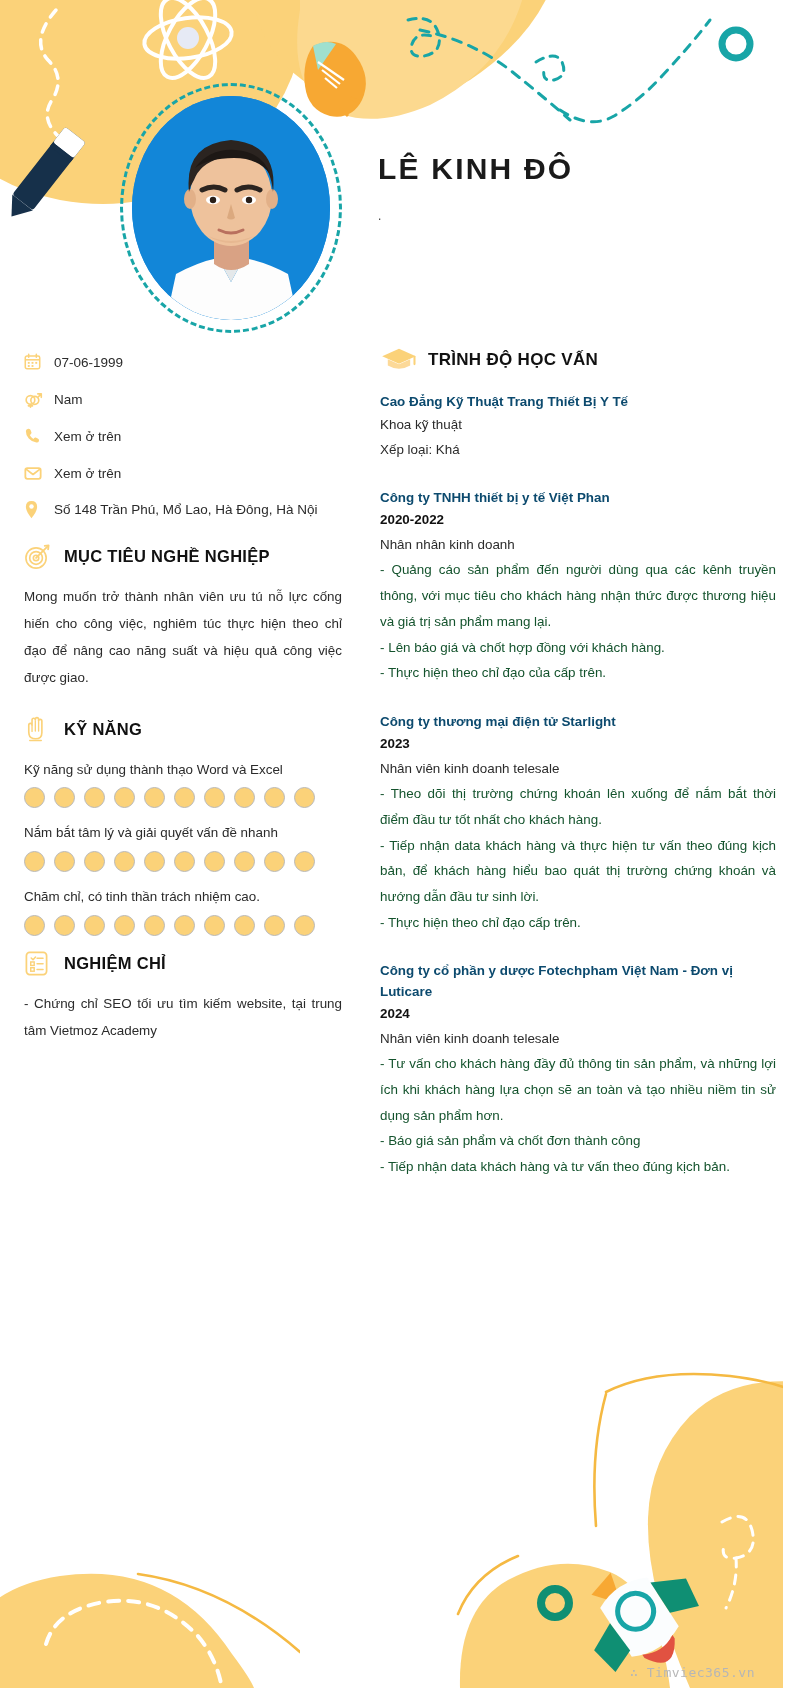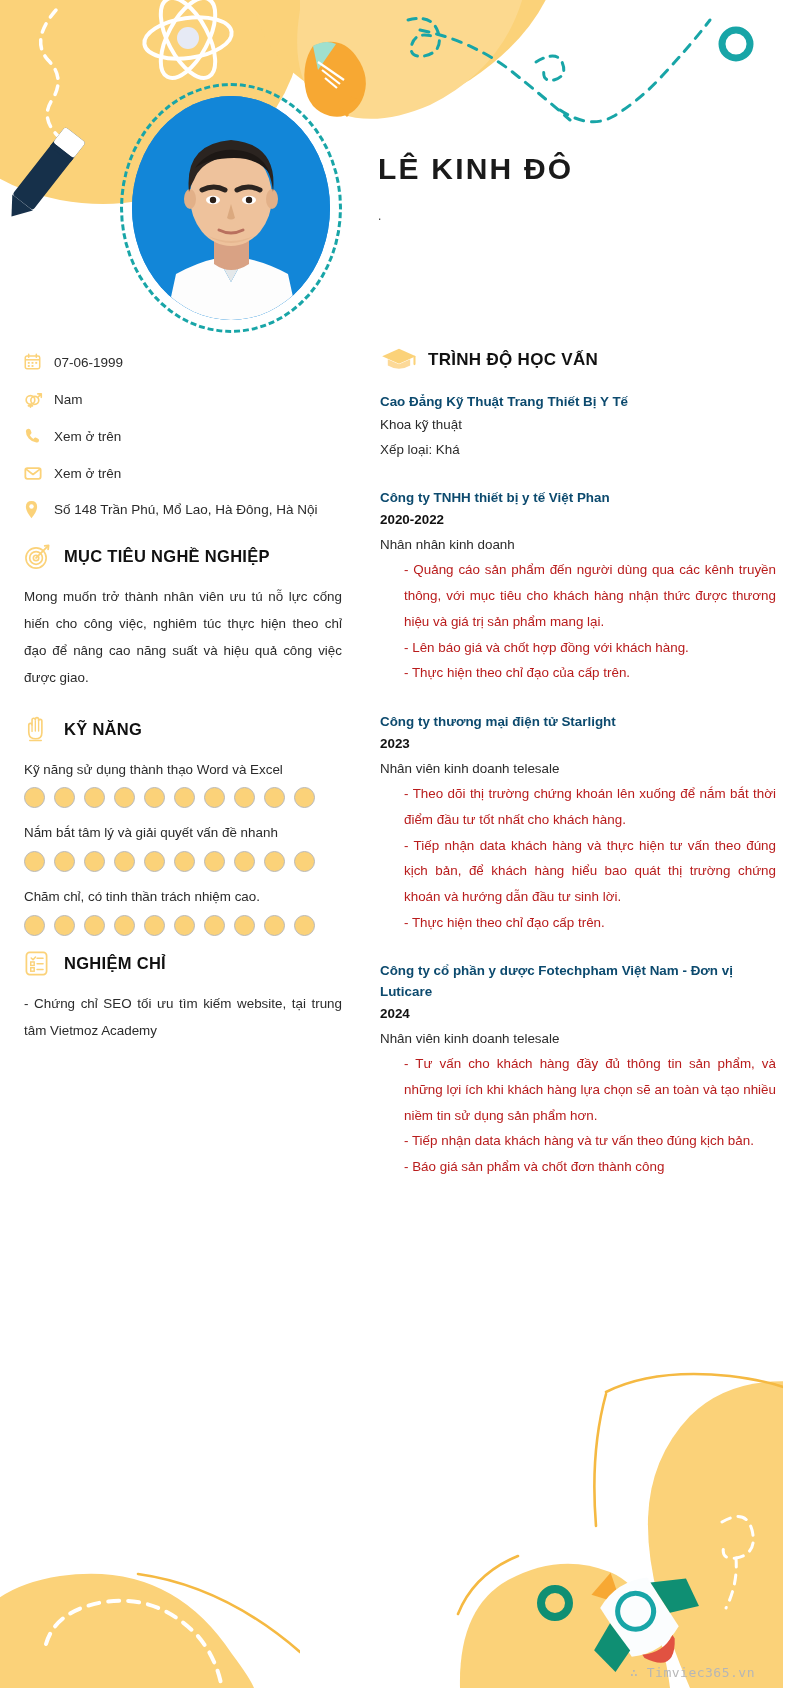--- a/index.html
+++ b/index.html
@@ -165,24 +165,23 @@
     color: #111;
     line-height: 1.7;
   }
   .entry-role {
     font-size: 13.4px;
     color: #2b2b2b;
     line-height: 1.9;
   }
   .entry-line {
     font-size: 13.4px;
-    color: #b91c1c;
+    color: #14532d;
     line-height: 1.92;
     text-align: justify;
-    margin-left: 24px;
   }
   .edu-line {
     font-size: 13.4px;
     color: #2b2b2b;
     line-height: 1.85;
   }
 
   
   .footer-decor {
     position: absolute;
@@ -484,22 +483,22 @@
       <div class="entry-line">- Theo dõi thị trường chứng khoán lên xuống để nắm bắt thời điểm đầu tư tốt nhất cho khách hàng.</div>
       <div class="entry-line">- Tiếp nhận data khách hàng và thực hiện tư vấn theo đúng kịch bản, để khách hàng hiểu bao quát thị trường chứng khoán và hướng dẫn đầu tư sinh lời.</div>
       <div class="entry-line">- Thực hiện theo chỉ đạo cấp trên.</div>
     </div>
 
     <div class="entry">
       <div class="entry-title">Công ty cổ phần y dược Fotechpham Việt Nam - Đơn vị Luticare</div>
       <div class="entry-date">2024</div>
       <div class="entry-role">Nhân viên kinh doanh telesale</div>
       <div class="entry-line">- Tư vấn cho khách hàng đầy đủ thông tin sản phẩm, và những lợi ích khi khách hàng lựa chọn sẽ an toàn và tạo nhiều niềm tin sử dụng sản phẩm hơn.</div>
+      <div class="entry-line">- Báo giá sản phẩm và chốt đơn thành công</div>
       <div class="entry-line">- Tiếp nhận data khách hàng và tư vấn theo đúng kịch bản.</div>
-      <div class="entry-line">- Báo giá sản phẩm và chốt đơn thành công</div>
     </div>
 
   </div>
 
   <div class="footer-decor">
     <svg width="800" height="330" viewBox="0 0 400 330" xmlns="http://www.w3.org/2000/svg" preserveAspectRatio="none" style="position:absolute;left:400px;bottom:0;width:400px;height:330px;">
 
       <path d="M 400 330 L 400 24 Q 330 18 290 58 Q 250 100 248 160 Q 246 230 290 330 Z" fill="#fbd279"></path>
 
       <path d="M 60 330 Q 58 250 108 222 Q 160 194 210 214 Q 258 234 270 330 Z" fill="#fbd279"></path>

